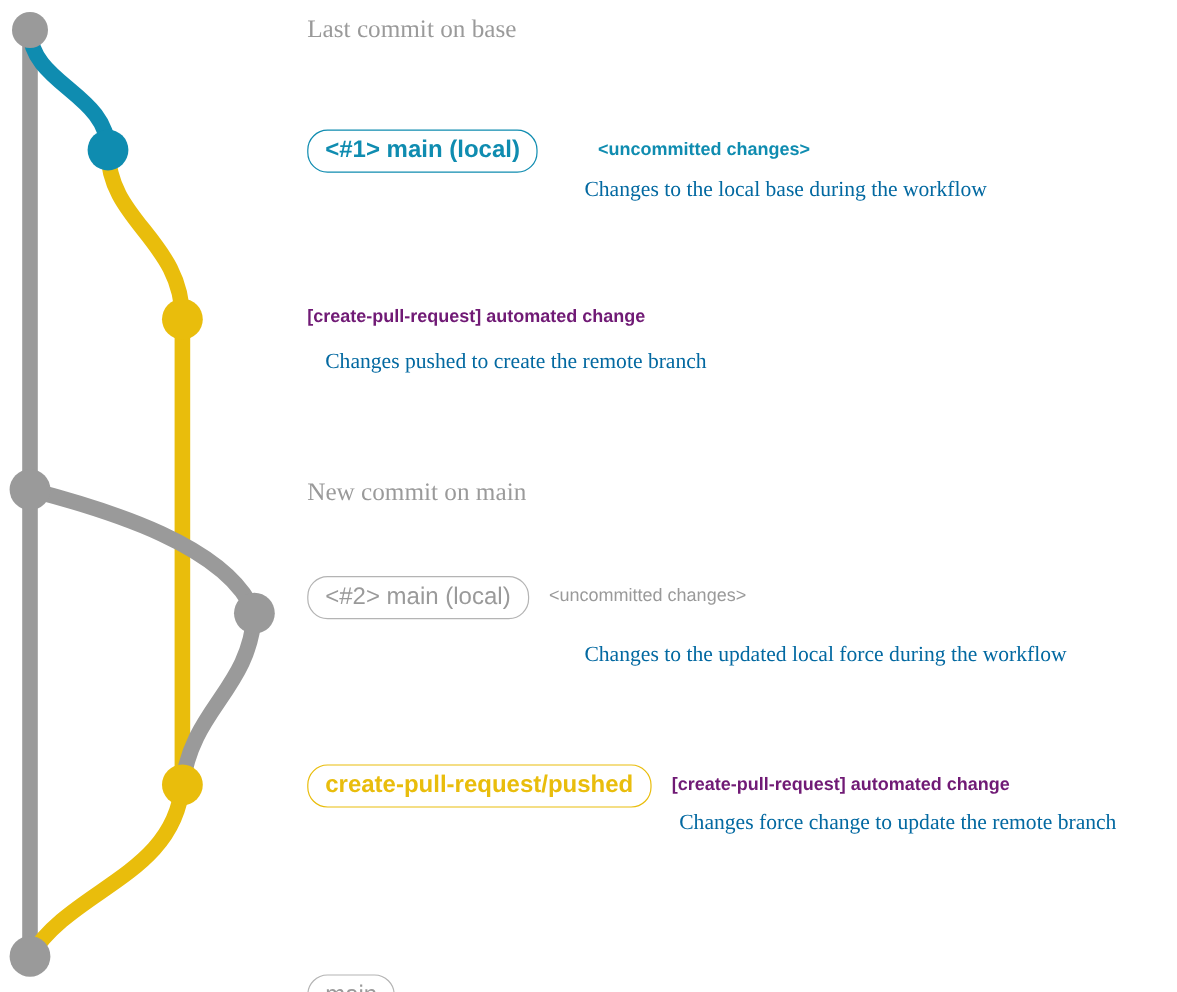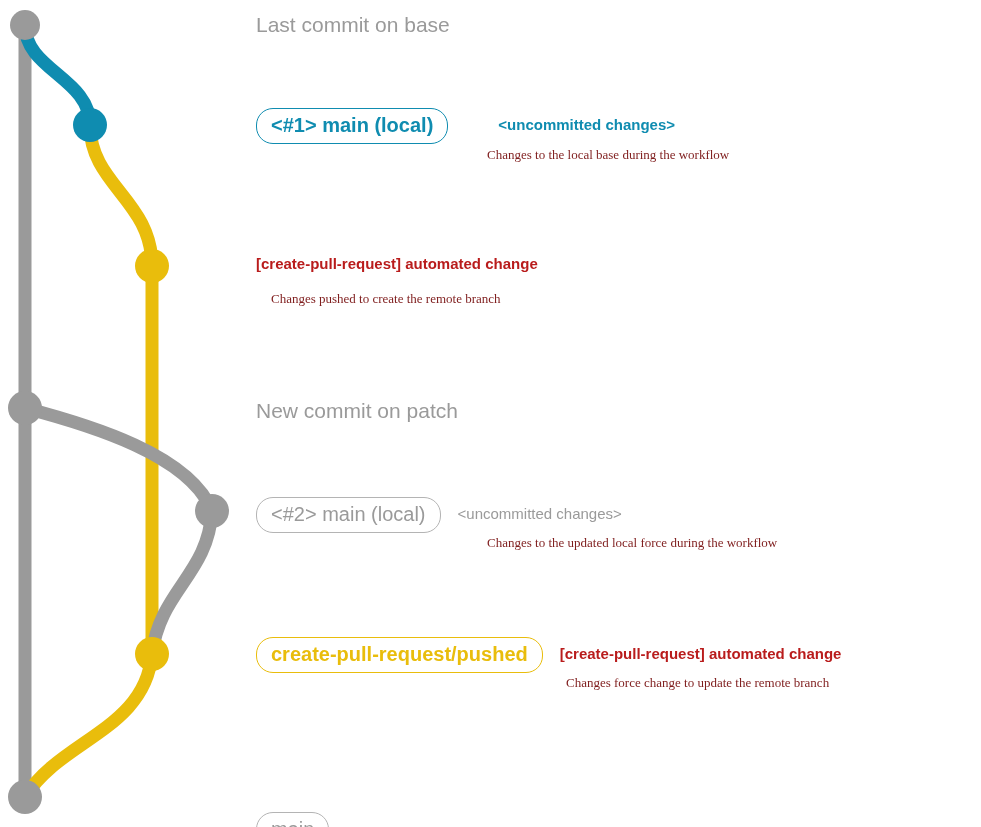--- a/index.html
+++ b/index.html
@@ -5,21 +5,21 @@
   html,body{margin:0;padding:0;background:#ffffff;}
   body{
     width:981px;height:827px;position:relative;overflow:hidden;
     font-family:"Liberation Sans",sans-serif;
     -webkit-font-smoothing:antialiased;
   }
   #graph{position:absolute;left:0;top:0;width:260px;height:827px;}
   .row{position:absolute;display:flex;align-items:flex-start;}
 
   .head-label{
-    font-family:Liberation Sans, sans-serif;
+    font-family:Liberation Serif, serif;
     font-size:21px;color:#9a9a9a;white-space:nowrap;line-height:1;
   }
 
   .pill{
     display:inline-block;
     border-radius:17px;
     padding:5px 14px 6px 14px;
     font-size:20px;
     line-height:1.15;
     white-space:nowrap;
@@ -29,26 +29,26 @@
   .pill.teal{border:1.6px solid #0f8cb0;color:#0f8cb0;font-weight:bold;}
   .pill.gray{border:1.6px solid #b4b4b4;color:#9a9a9a;font-weight:normal;}
   .pill.yellow{border:1.6px solid #e9bd0c;color:#e9bd0c;font-weight:bold;}
 
   .subject{
     font-size:15px;white-space:nowrap;line-height:1;
     font-family:"Liberation Sans",sans-serif;
   }
   .subject.teal{color:#0f8cb0;font-weight:bold;}
   .subject.gray{color:#9a9a9a;font-weight:normal;}
-  .subject.yellow{color:#b91c1c;font-weight:bold;}
+  .subject.yellow{color:#701a75;font-weight:bold;}
 
   .note{
     position:absolute;
     font-family:"Liberation Serif",serif;
-    font-size:13px;color:#7f1d1d;white-space:nowrap;line-height:1;text-align:right;
+    font-size:18px;color:#0369a1;white-space:nowrap;line-height:1;text-align:right;
   }
 </style>
 </head>
 <body>
 
 <svg id="graph" viewBox="0 0 260 827" width="260" height="827" xmlns="http://www.w3.org/2000/svg">
 
   <path d="M25,25 L25,797" fill="none" stroke="#9a9a9a" stroke-width="13" stroke-linecap="round"></path>
 
   <path d="M25,25 C 25,70 90,78 90,125" fill="none" stroke="#0f8cb0" stroke-width="13" stroke-linecap="round"></path>
@@ -81,24 +81,24 @@
   <span class="subject teal" style="margin-left:17px;margin-top:9px;">&lt;uncommitted changes&gt;</span>
 </div>
 <div class="note" style="left:487px;top:148px;">Changes to the local base during the workflow</div>
 
 <div class="row" style="left:256px;top:256px;">
   <span class="subject yellow">[create-pull-request] automated change</span>
 </div>
 <div class="note" style="left:271px;top:292px;">Changes pushed to create the remote branch</div>
 
 <div class="row" style="left:256px;top:400px;">
-  <span class="head-label">New commit on patch</span>
+  <span class="head-label">New commit on main</span>
 </div>
 
-<div class="row" style="left:256px;top:497px;">
+<div class="row" style="left:256px;top:480px;">
   <span class="pill gray">&lt;#2&gt; main (local)</span>
   <span class="subject gray" style="margin-left:17px;margin-top:9px;">&lt;uncommitted changes&gt;</span>
 </div>
 <div class="note" style="left:487px;top:536px;">Changes to the updated local force during the workflow</div>
 
 <div class="row" style="left:256px;top:637px;">
   <span class="pill yellow">create-pull-request/pushed</span>
   <span class="subject yellow" style="margin-left:17px;margin-top:9px;">[create-pull-request] automated change</span>
 </div>
 <div class="note" style="left:566px;top:676px;">Changes force change to update the remote branch</div>

